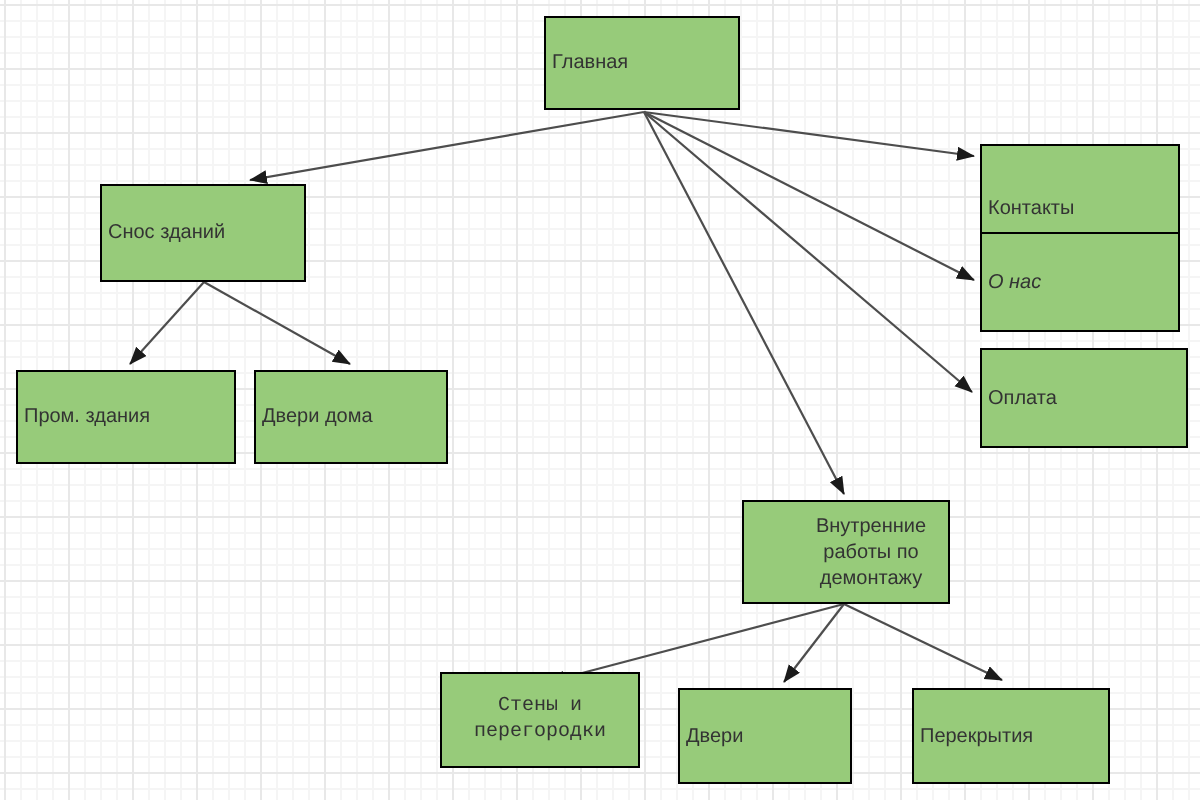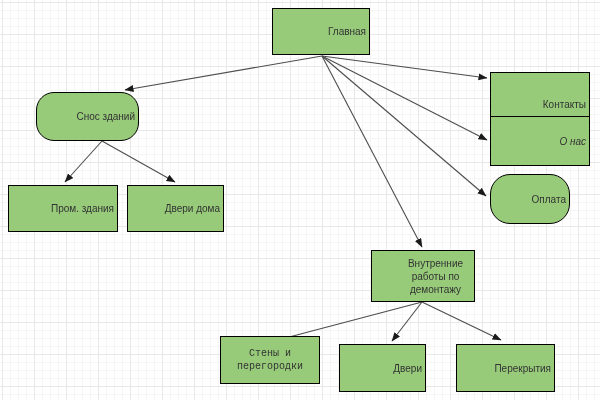--- a/index.html
+++ b/index.html
@@ -27,21 +27,21 @@
     top: 0;
     pointer-events: none;
   }
   .node {
     position: absolute;
     box-sizing: border-box;
     background: #97cb7a;
     border: 1.5px solid #000000;
     display: flex;
     align-items: center;
-    justify-content: flex-end;
+    justify-content: flex-start;
     text-align: center;
     font-size: 10px;
     line-height: 1.3;
     color: #333333;
     padding: 1px 3px;
     cursor: default;
   }
 </style>
 </head>
 <body>
@@ -63,36 +63,36 @@
         <line x1="102" y1="141" x2="175" y2="182" stroke="#4d4d4d" stroke-width="1.1" marker-end="url(#arrowhead)"></line>
         <line x1="422" y1="302" x2="274" y2="341" stroke="#4d4d4d" stroke-width="1.1" marker-end="url(#arrowhead)"></line>
         <line x1="422" y1="302" x2="392" y2="341" stroke="#4d4d4d" stroke-width="1.1" marker-end="url(#arrowhead)"></line>
         <line x1="422" y1="302" x2="501" y2="340" stroke="#4d4d4d" stroke-width="1.1" marker-end="url(#arrowhead)"></line>
       </g>
   </svg>
   <div id="nodes-layer">
       <div class="node" style="left: 272px; top: 8px; width: 98px; height: 47px; background: rgb(151, 203, 122); border-color: rgb(0, 0, 0); color: rgb(51, 51, 51);">
         <span>Главная</span>
       </div>
-      <div class="node" style="left: 36px; top: 92px; width: 103px; height: 49px; background: rgb(151, 203, 122); border-color: rgb(0, 0, 0); color: rgb(51, 51, 51); border-radius: 18px;">
+      <div class="node" style="left: 50px; top: 92px; width: 103px; height: 49px; background: rgb(151, 203, 122); border-color: rgb(0, 0, 0); color: rgb(51, 51, 51);">
         <span>Снос зданий</span>
       </div>
       <div class="node" style="left: 8px; top: 185px; width: 110px; height: 47px; background: rgb(151, 203, 122); border-color: rgb(0, 0, 0); color: rgb(51, 51, 51);">
         <span>Пром. здания</span>
       </div>
       <div class="node" style="left: 127px; top: 185px; width: 97px; height: 47px; background: rgb(151, 203, 122); border-color: rgb(0, 0, 0); color: rgb(51, 51, 51);">
         <span>Двери дома</span>
       </div>
       <div class="node" style="left: 490px; top: 72px; width: 100px; height: 64px; background: rgb(151, 203, 122); border-color: rgb(0, 0, 0); color: rgb(51, 51, 51);">
         <span>Контакты</span>
       </div>
       <div class="node" style="left: 490px; top: 116px; width: 100px; height: 50px; background: rgb(151, 203, 122); border-color: rgb(0, 0, 0); color: rgb(51, 51, 51); font-style: italic;">
         <span>О нас</span>
       </div>
-      <div class="node" style="left: 490px; top: 174px; width: 80px; height: 50px; background: rgb(151, 203, 122); border-color: rgb(0, 0, 0); color: rgb(51, 51, 51); border-radius: 20px;">
+      <div class="node" style="left: 490px; top: 174px; width: 104px; height: 50px; background: rgb(151, 203, 122); border-color: rgb(0, 0, 0); color: rgb(51, 51, 51);">
         <span>Оплата</span>
       </div>
       <div class="node" style="left: 371px; top: 250px; width: 104px; height: 52px; background: rgb(151, 203, 122); border-color: rgb(0, 0, 0); color: rgb(51, 51, 51); padding-left: 28px;">
         <span>Внутренние работы по демонтажу</span>
       </div>
       <div class="node" style="left: 220px; top: 336px; width: 100px; height: 48px; background: rgb(151, 203, 122); border-color: rgb(0, 0, 0); color: rgb(51, 51, 51); font-family: Liberation Mono, monospace;">
         <span>Стены и перегородки</span>
       </div>
       <div class="node" style="left: 339px; top: 344px; width: 87px; height: 48px; background: rgb(151, 203, 122); border-color: rgb(0, 0, 0); color: rgb(51, 51, 51);">
         <span>Двери</span>

